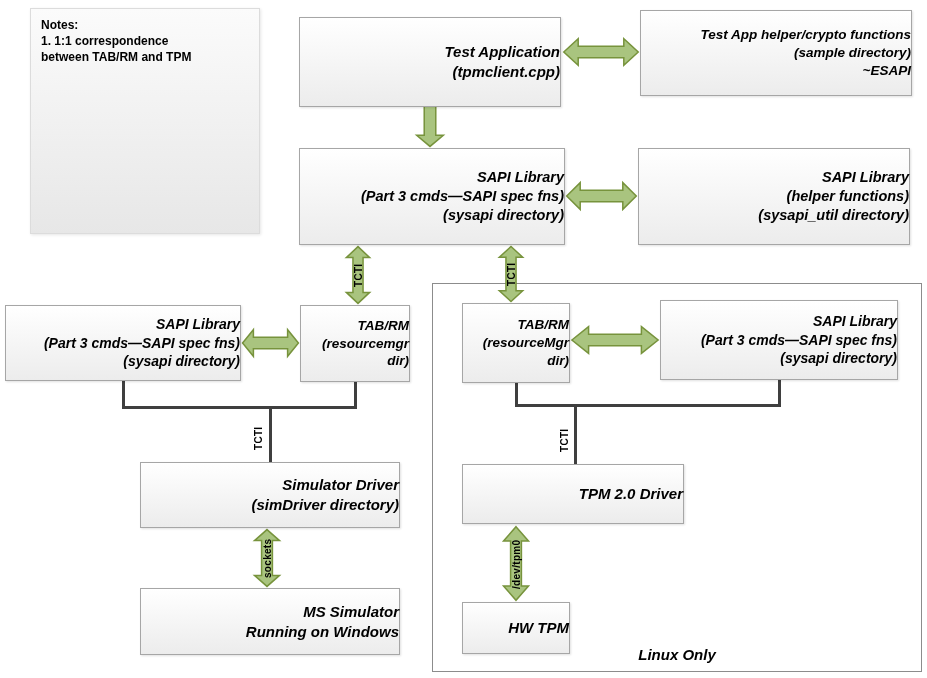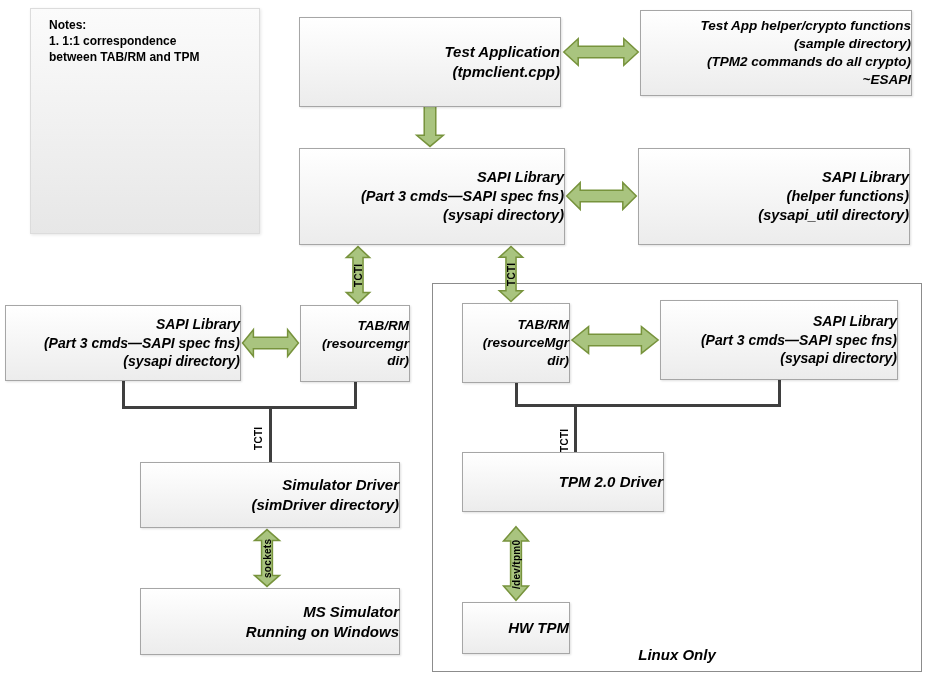--- a/index.html
+++ b/index.html
@@ -21,21 +21,21 @@
   .node{
     position:absolute;display:flex;flex-direction:column;align-items:flex-end;justify-content:center;
     text-align:center;background:linear-gradient(var(--box-fill-top),var(--box-fill-bottom));
     border:1px solid var(--box-border);box-shadow:1px 1px 2px rgba(0,0,0,.12);
     font-size:15px;line-height:1.32;z-index:2;box-sizing:border-box;font-style:italic;
   }
   .notes{
     position:absolute;left:30px;top:8px;width:230px;height:226px;
     background:linear-gradient(var(--notes-fill-top),var(--notes-fill-bottom));
     border:1px solid #dcdcdc;box-shadow:1px 1px 3px rgba(0,0,0,.10);
-    font-size:12px;line-height:1.35;padding:8px 18px;box-sizing:border-box;text-align:left;z-index:1;
+    font-size:12px;line-height:1.35;padding:8px 10px;box-sizing:border-box;text-align:left;z-index:1;
   }
   .linuxbox{
     position:absolute;left:432px;top:283px;width:490px;height:389px;
     background:#ffffff;border:1px solid #8c8c8c;z-index:0;box-sizing:border-box;font-style:italic;
   }
   .linuxbox .lbl{
     position:absolute;left:0;right:0;bottom:8px;text-align:center;font-size:15px;
   }
   .arrow{position:absolute;z-index:1;overflow:visible;}
   .arrow polygon{
@@ -64,21 +64,20 @@
   </div>
 
   <div class="node" style="left:299px;top:17px;width:262px;height:90px">
     <div>Test Application</div>
     <div>(tpmclient.cpp)</div>
   </div>
 
   <div class="node" style="left:640px;top:10px;width:272px;height:86px;font-size:13.5px">
     <div>Test App helper/crypto functions</div>
     <div>(sample directory)</div>
-    <div>(TPM2 commands do all crypto)</div>
     <div>~ESAPI</div>
   </div>
 
   <div class="node" style="left:299px;top:148px;width:266px;height:97px;font-size:14.5px">
     <div>SAPI Library</div>
     <div>(Part 3 cmds—SAPI spec fns)</div>
     <div>(sysapi directory)</div>
   </div>
 
   <div class="node" style="left:638px;top:148px;width:272px;height:97px;font-size:14.5px">
@@ -114,21 +113,21 @@
   <div class="node" style="left:140px;top:588px;width:260px;height:67px">
     <div>MS Simulator</div>
     <div>Running on Windows</div>
   </div>
 
   <div class="node" style="left:140px;top:462px;width:260px;height:66px">
     <div>Simulator Driver</div>
     <div>(simDriver directory)</div>
   </div>
 
-  <div class="node" style="left:462px;top:452px;width:202px;height:60px">
+  <div class="node" style="left:462px;top:464px;width:222px;height:60px">
     <div>TPM 2.0 Driver</div>
   </div>
 
   <div class="node" style="left:462px;top:602px;width:108px;height:52px">
     <div>HW TPM</div>
   </div>
 
   <svg class="arrow" style="left:563px;top:36px;width:76px;height:32px" viewBox="0 0 100 36" preserveAspectRatio="none">
     <polygon points="1,18 20,3 20,11.5 80,11.5 80,3 99,18 80,33 80,24.5 20,24.5 20,33" vector-effect="non-scaling-stroke"></polygon>
   </svg>

